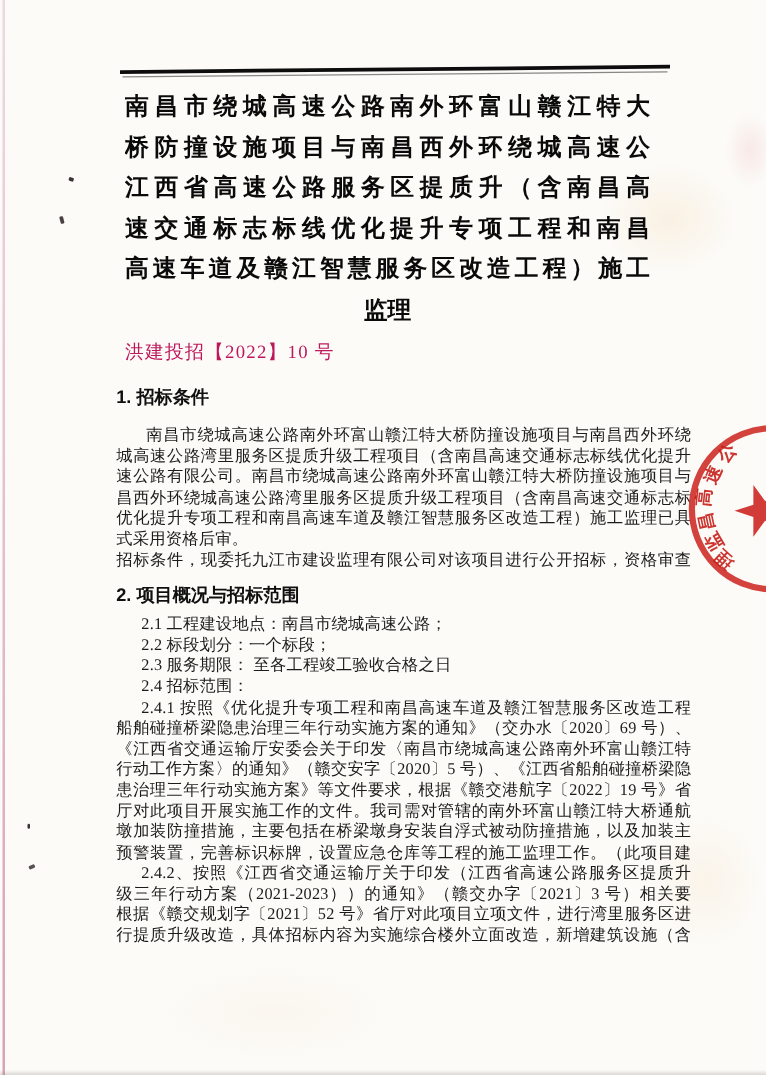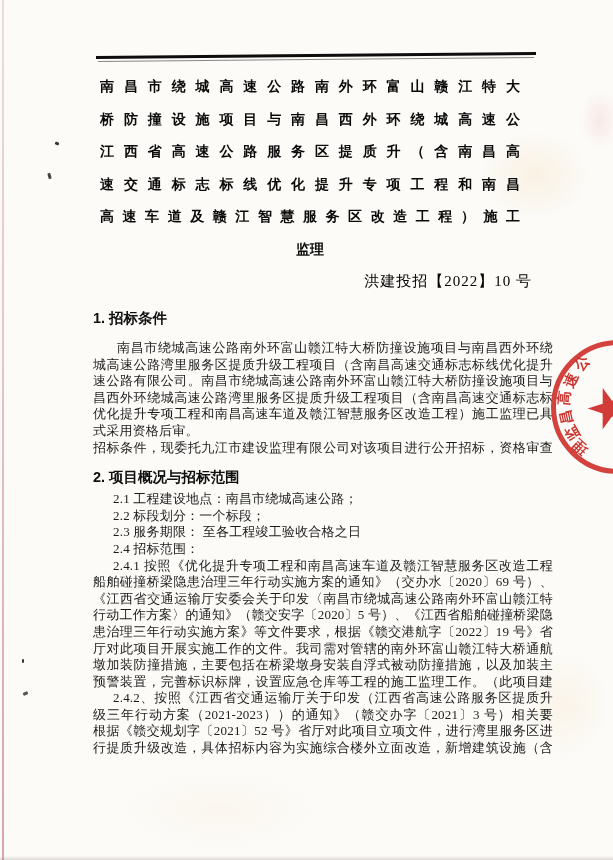--- a/index.html
+++ b/index.html
@@ -29,25 +29,25 @@
   .speck3 { left:22px; top:659px; width:2px; height:4px; }
   .speck4 { left:23px; top:692px; width:5px; height:3px; transform:rotate(-25deg); background:#575052; }
   
   .rule-main { position:absolute; left:96px; top:54px; width:440px; height:3px;
     background:#0d0d0d; transform:rotate(-0.55deg); }
   .rule-echo { position:absolute; left:98px; top:59px; width:436px; height:1px;
     background:rgba(40,40,40,0.55); transform:rotate(-0.55deg); }
   
   .title-block { position:absolute; left:100px; top:70px; width:420px;
     font-family:"Liberation Sans", sans-serif; font-weight:700; color:#0a0a0a; }
-  .title-line { height:32.5px; line-height:32.5px; font-size:14px;
+  .title-line { height:32.5px; line-height:32.5px; font-size:19px;
     text-align:justify; text-align-last:justify; overflow:hidden; }
   .title-last { text-align:center; text-align-last:center; }
-  .doc-number { position:absolute; left:112px; top:272px; width:420px;
-    text-align:right; font-size:15px; letter-spacing:1px; color:#000000; }
+  .doc-number { position:absolute; left:100px; top:272px; width:420px;
+    text-align:left; font-size:15px; letter-spacing:1px; color:#be185d; }
   
   .body-col { position:absolute; left:93px; top:310px; width:460px; }
   .sec-heading { font-family:"Liberation Sans", sans-serif; font-weight:700;
     font-size:14.5px; line-height:17px; color:#0f0f0f; }
   .h1 { margin:0 0 13px 0; }
   .h2 { margin:13px 0 5px 0; }
   .para { margin:0; }
   .line { height:16.6px; line-height:16.6px; font-size:13px;
     letter-spacing:0.2px; overflow:hidden; color:#1b1b1b; }
   .jline { text-align:justify; text-align-last:justify; }

